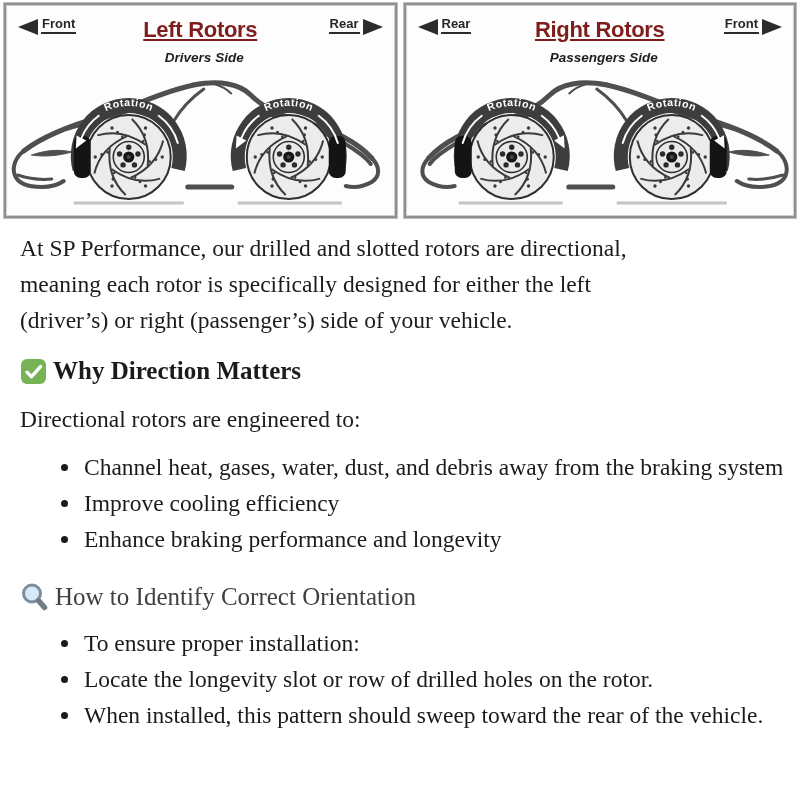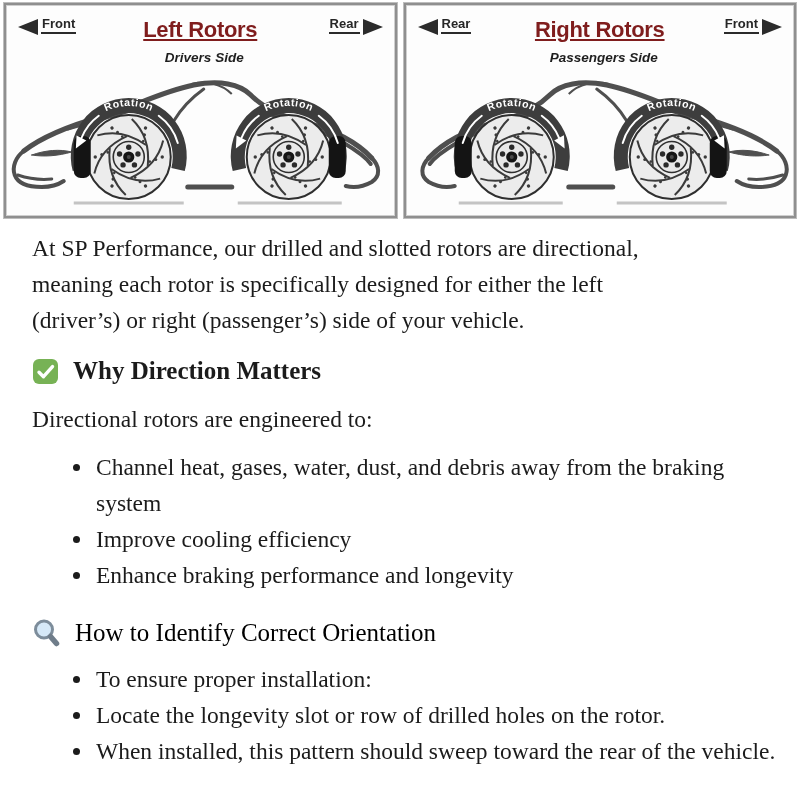--- a/index.html
+++ b/index.html
@@ -20,26 +20,26 @@
        font-family:"Liberation Sans",sans-serif;font-weight:bold;font-size:13px;color:#262626;}
   .dir-left{left:12px;}
   .dir-right{right:12px;}
   .dir-text{border-bottom:2.5px solid #2b2b2b;padding:0 1px 1px 1px;}
   .tri{width:0;height:0;border-top:8px solid transparent;border-bottom:8px solid transparent;margin-top:5px;}
   .tri-left{border-right:20px solid #2b2b2b;}
   .tri-right{border-left:20px solid #2b2b2b;}
   .car-svg{position:absolute;left:1px;right:1px;bottom:3px;width:calc(100% - 2px);height:152px;display:block;}
 
   
-  .doc{padding:12px 16px 0 32px;font-size:23.5px;line-height:36px;}
+  .doc{padding:12px 16px 0 20px;font-size:23.5px;line-height:36px;}
   .intro{margin:0;}
   .intro span{display:block;white-space:nowrap;}
-  .sec-heading{display:flex;align-items:center;gap:14px;margin:17px 0 0 0;font-size:25px;line-height:32px;}
+  .sec-heading{display:flex;align-items:center;gap:6px;margin:17px 0 0 0;font-size:25px;line-height:32px;}
   .sec-heading.bold .sec-heading-text{font-weight:bold;}
-  .sec-heading.regular .sec-heading-text{font-weight:normal;color:#000000;}
+  .sec-heading.regular .sec-heading-text{font-weight:normal;color:#404040;}
   .lead{margin:14px 0 0 0;}
   ul.bullets{margin:12px 0 0 0;padding:0 0 0 62px;}
   ul.bullets li{margin:0;padding-left:2px;}
   ul.bullets.second{margin-top:12px;}
   .icon-box{display:inline-flex;flex:none;align-items:center;}
 </style>
 </head>
 <body>
 
 <svg width="0" height="0" style="position:absolute" aria-hidden="true">

